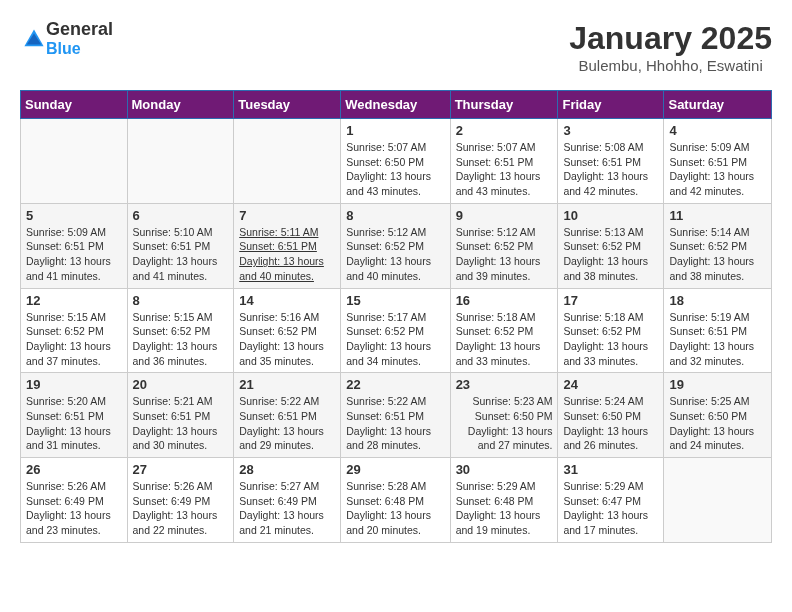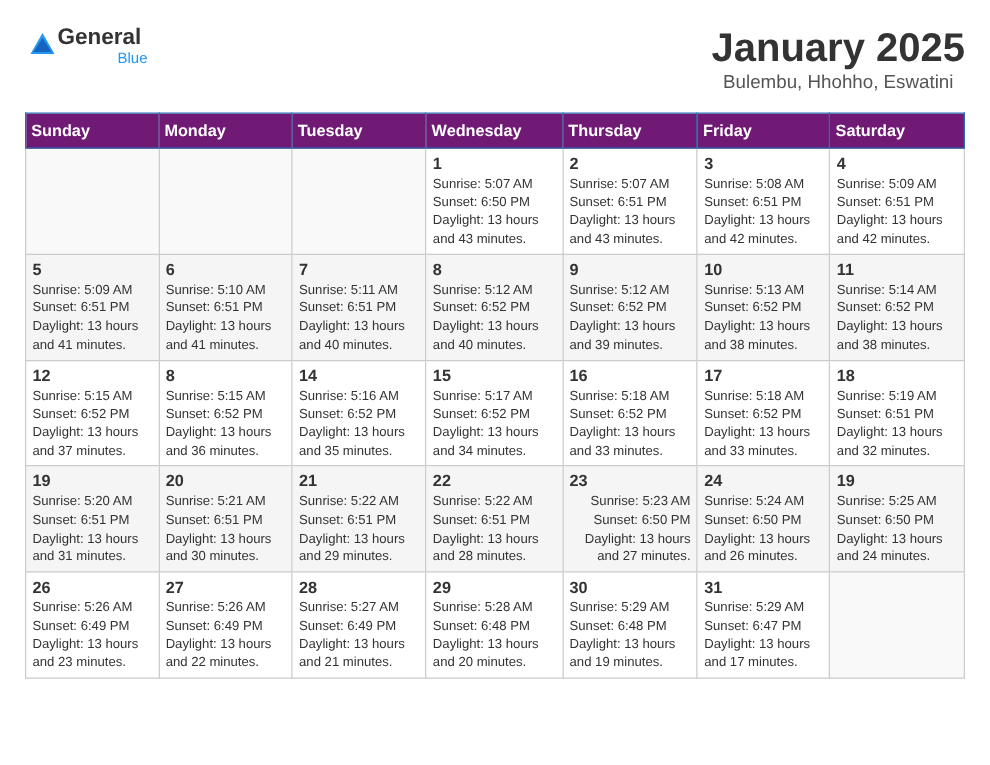--- a/index.html
+++ b/index.html
@@ -24,24 +24,23 @@
       display: flex;
       flex-direction: column;
       line-height: 1.1;
     }
     .logo-general {
       font-size: 18px;
       font-weight: bold;
       color: #333;
     }
     .logo-blue {
-      font-size: 12px;
-      font-weight: normal;
+      font-size: 16px;
+      font-weight: bold;
       color: #2196F3;
-      margin-left: 48px;
     }
     .logo-icon {
       width: 24px;
       height: 24px;
       margin-left: 2px;
     }
     .title-section {
       text-align: center;
     }
     .month-title {
@@ -170,21 +169,21 @@
 Daylight: 13 hours and 41 minutes.</div>
         </td>
         <td>
           <span class="day-number">6</span>
           <div class="day-info" style="white-space: pre-line;">Sunrise: 5:10 AM
 Sunset: 6:51 PM
 Daylight: 13 hours and 41 minutes.</div>
         </td>
         <td>
           <span class="day-number">7</span>
-          <div class="day-info" style="white-space: pre-line;">Sunrise: 5:11 AM
+          <div class="day-info" style="white-space: pre-line; text-decoration: underline;">Sunrise: 5:11 AM
 Sunset: 6:51 PM
 Daylight: 13 hours and 40 minutes.</div>
         </td>
         <td>
           <span class="day-number">8</span>
           <div class="day-info" style="white-space: pre-line;">Sunrise: 5:12 AM
 Sunset: 6:52 PM
 Daylight: 13 hours and 40 minutes.</div>
         </td>
         <td>

